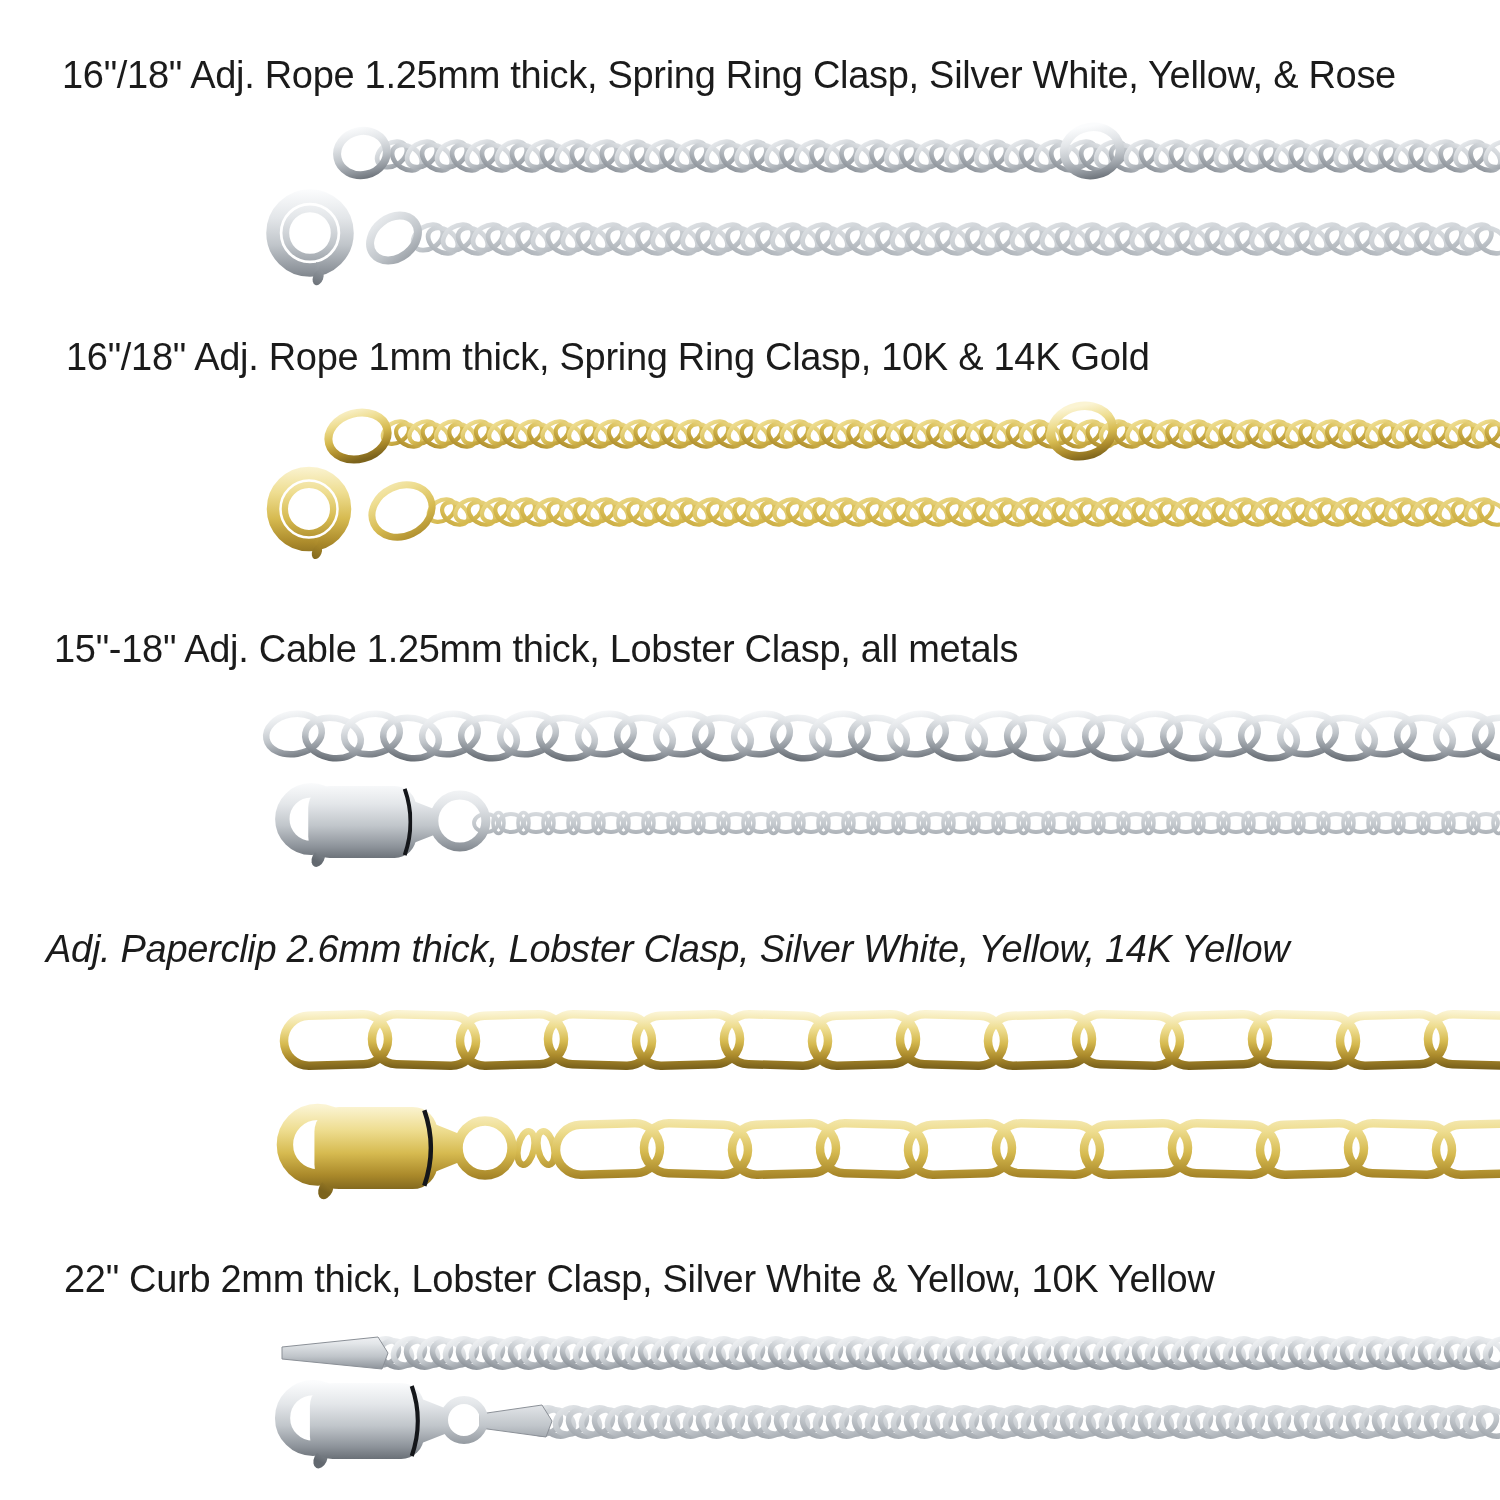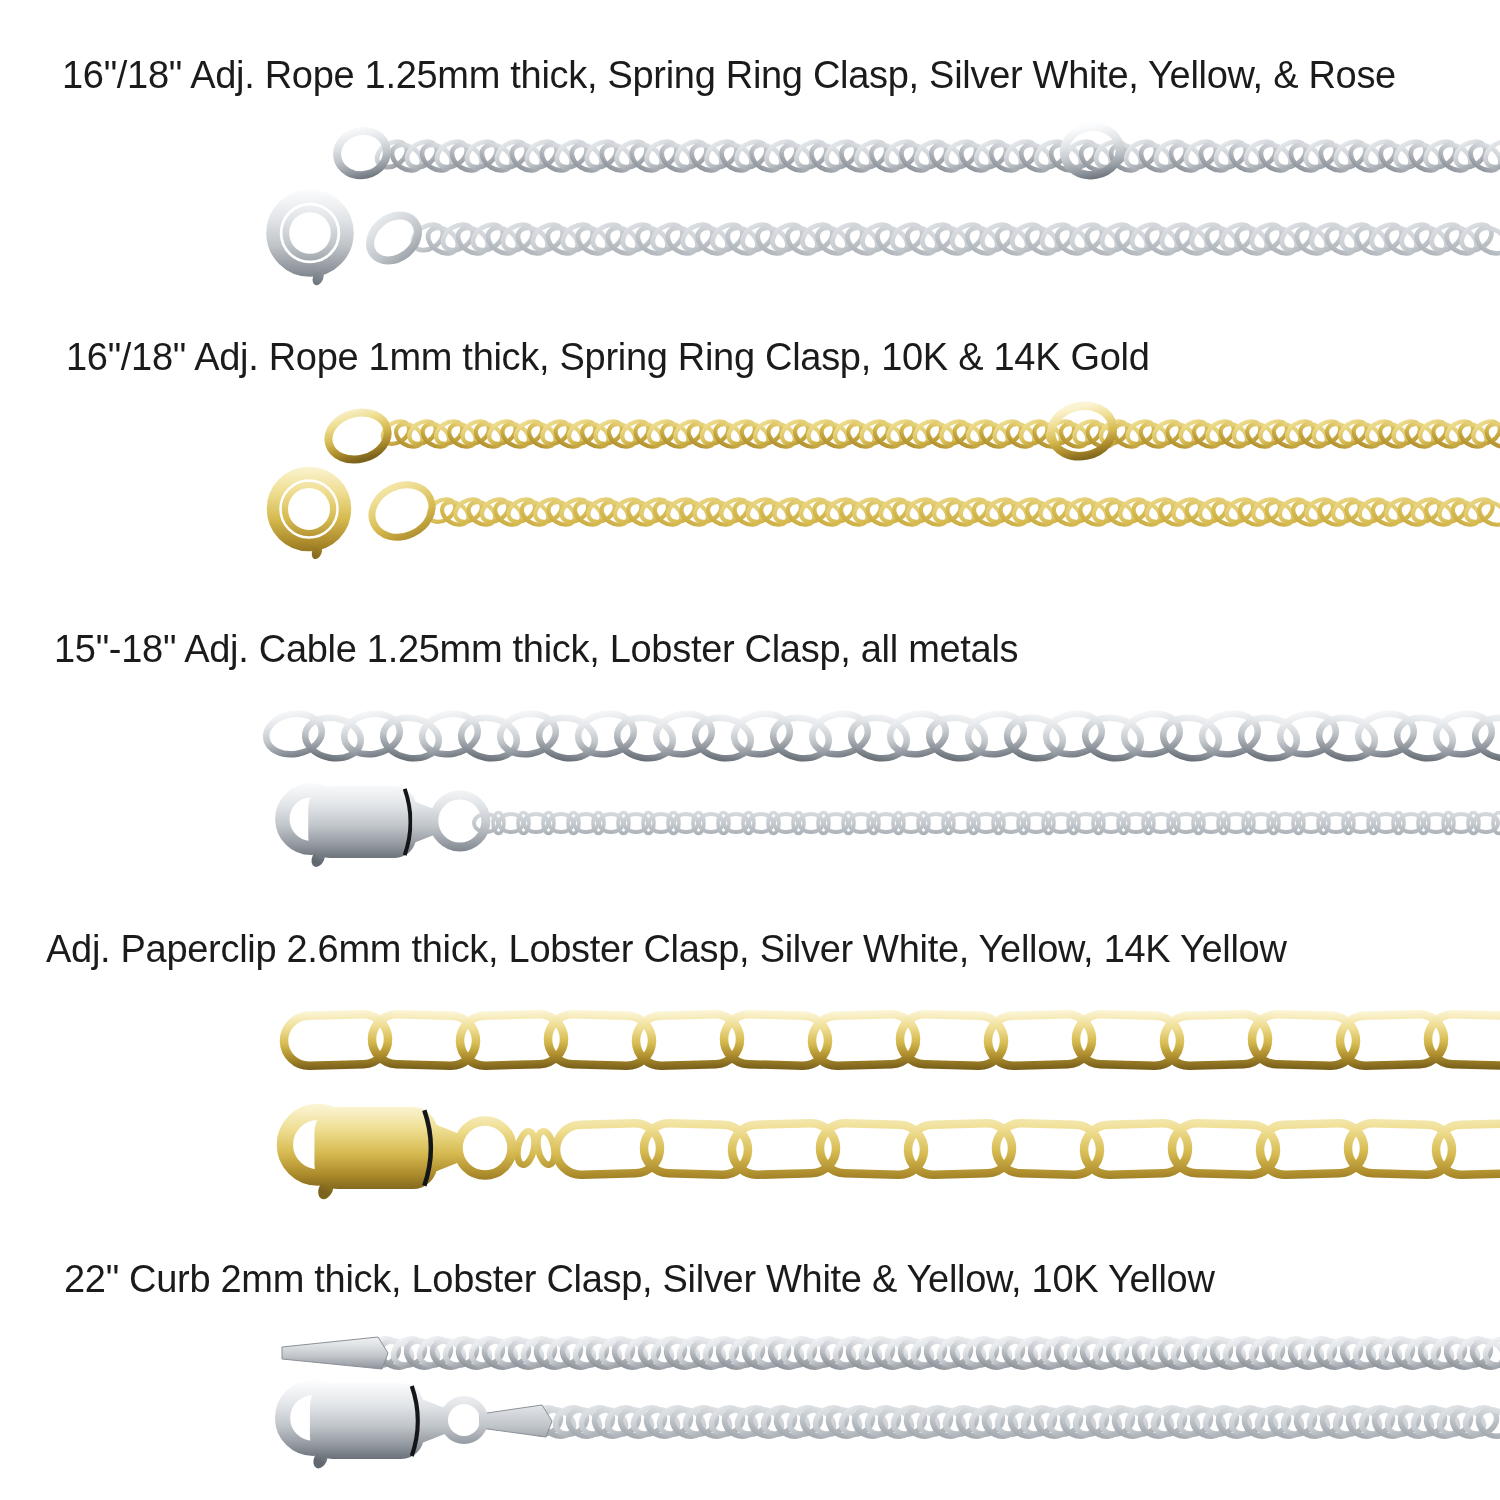--- a/index.html
+++ b/index.html
@@ -13,21 +13,21 @@
   .label{
     position:absolute;
     white-space:nowrap;
     font-size:38px;
     letter-spacing:-0.3px;
     color:#1b1b1b;
   }
   .l1{left:62px;top:54px;}
   .l2{left:66px;top:336px;}
   .l3{left:54px;top:628px;}
-  .l4{left:46px;top:928px;}
+  .l4{left:46px;top:928px;font-style:italic;}
   .l5{left:64px;top:1258px;}
   #chains-svg{position:absolute;left:0;top:0;}
 </style>
 </head>
 <body>
 
 <div class="canvas">
   <div class="label l1">16"/18" Adj. Rope 1.25mm thick, Spring Ring Clasp, Silver White, Yellow, &amp; Rose</div>
   <div class="label l2">16"/18" Adj. Rope 1mm thick, Spring Ring Clasp, 10K &amp; 14K Gold</div>
   <div class="label l3">15"-18" Adj. Cable 1.25mm thick, Lobster Clasp, all metals</div>

